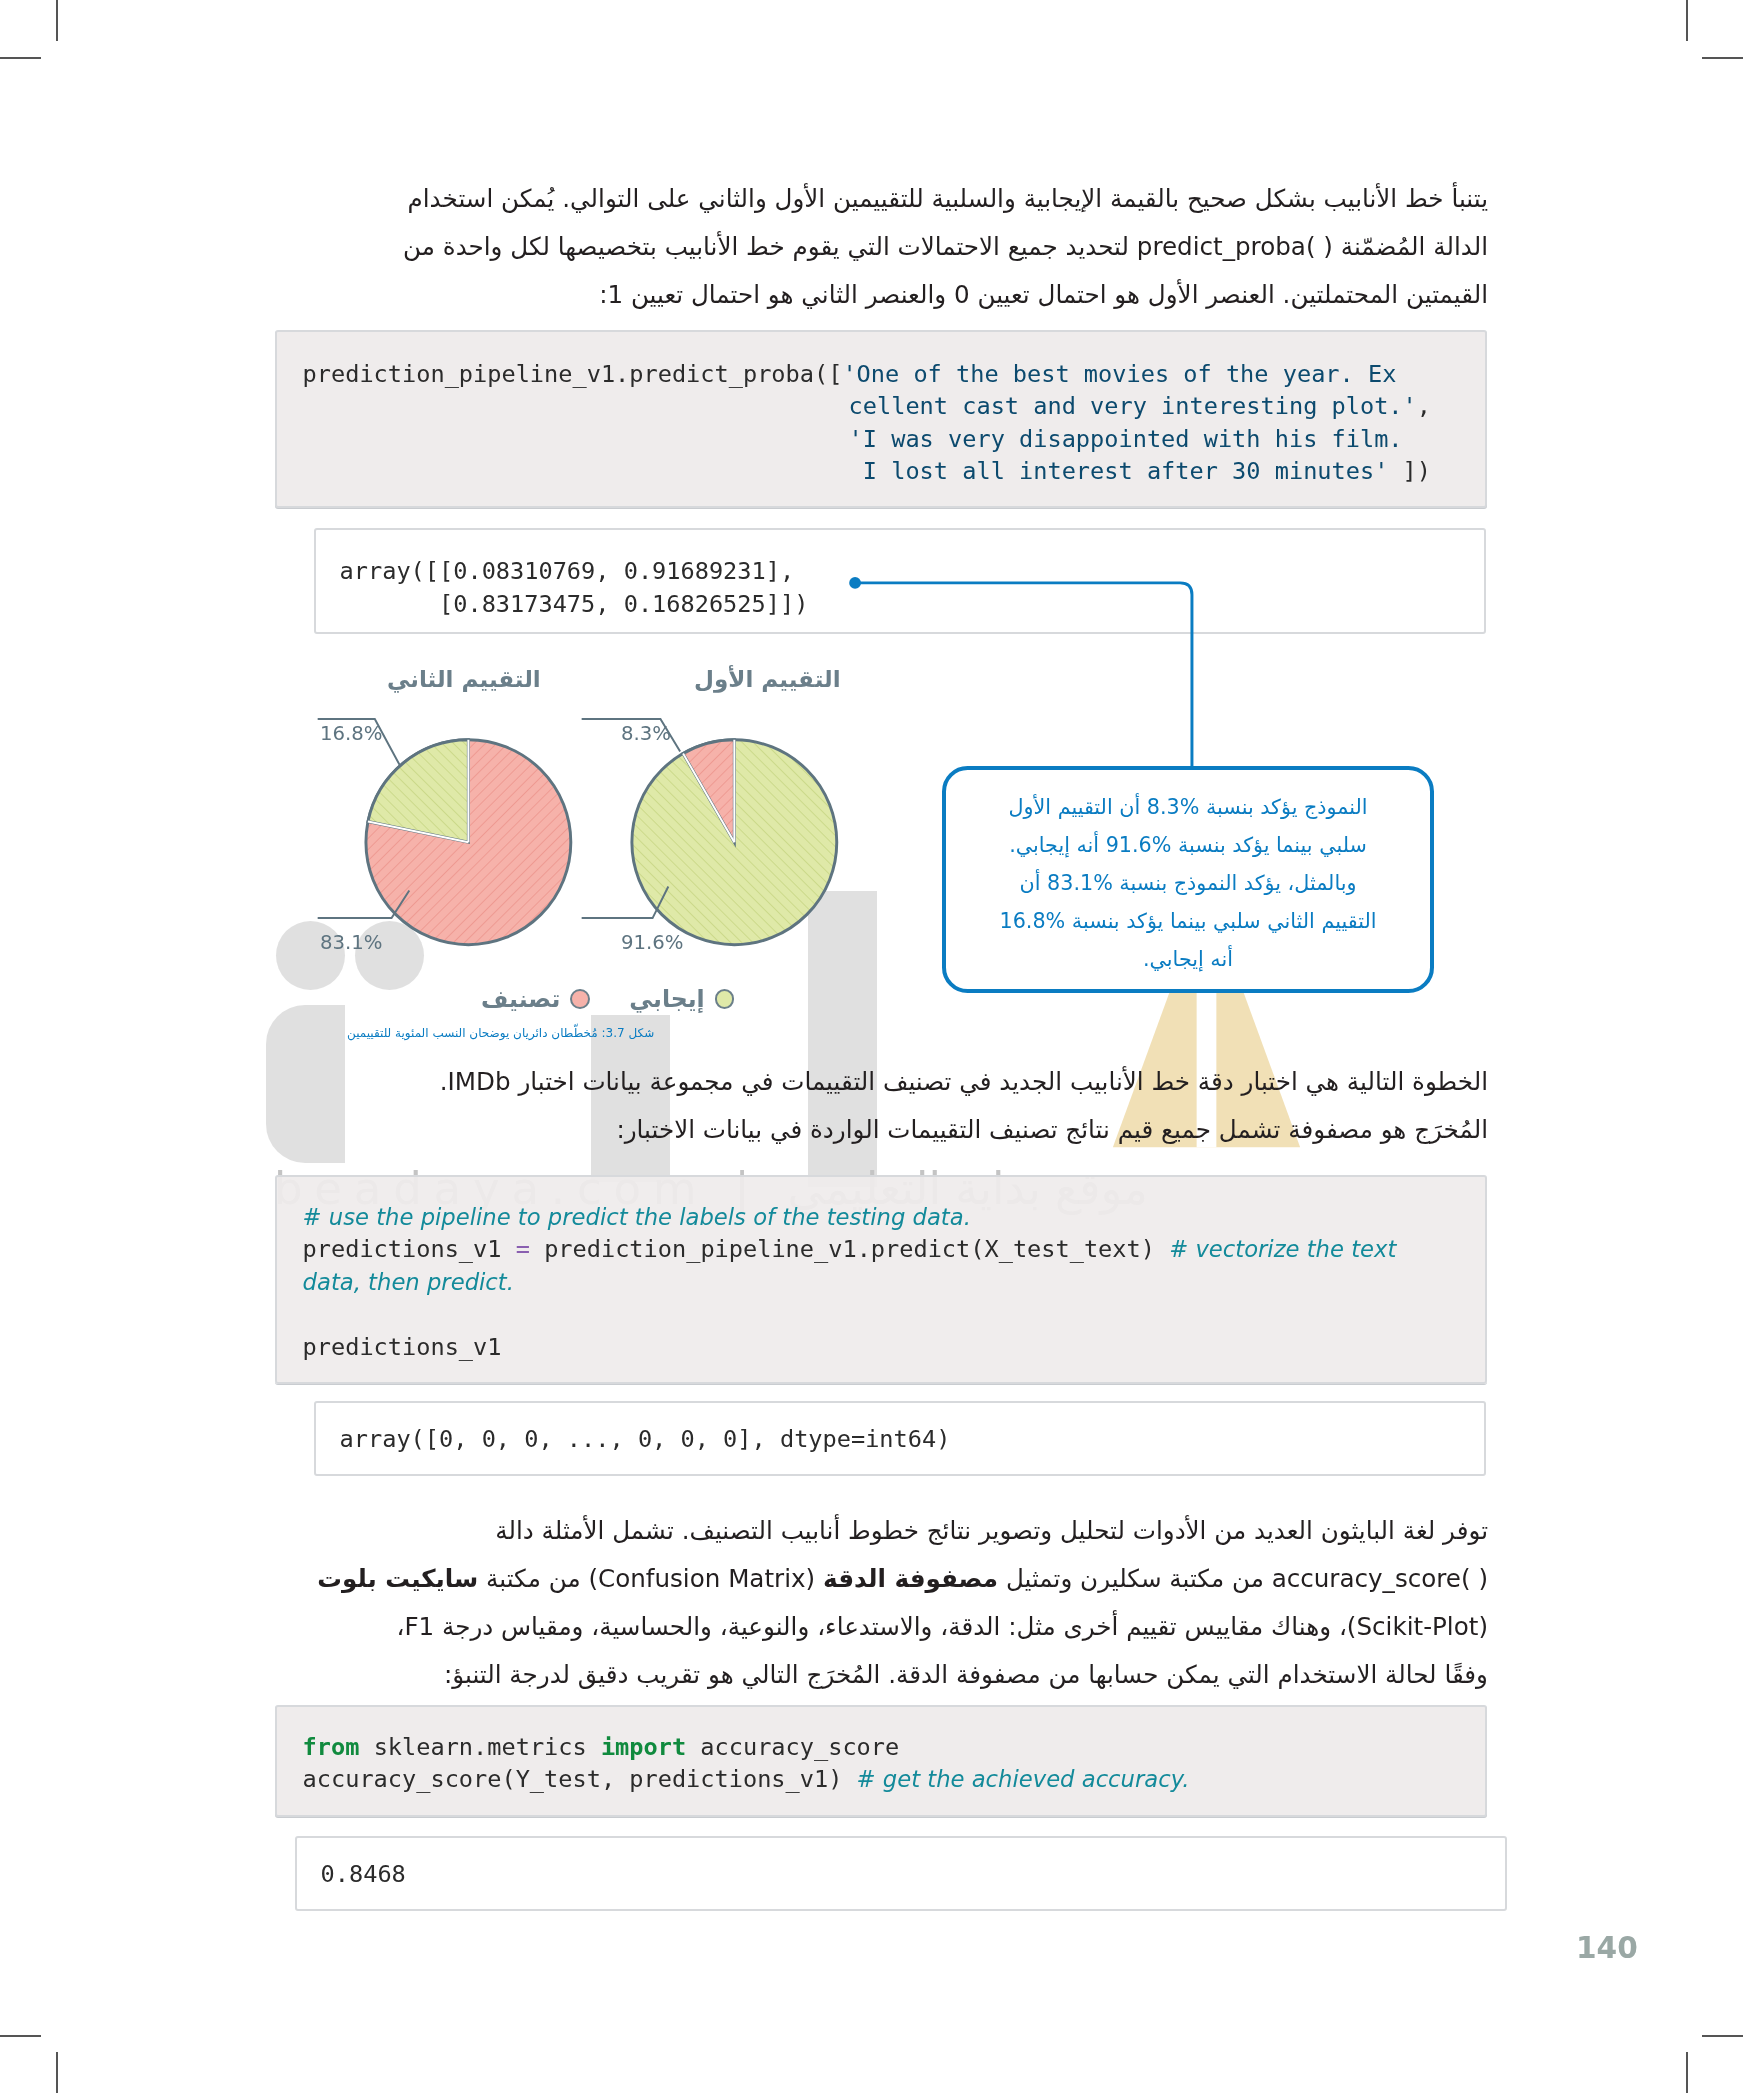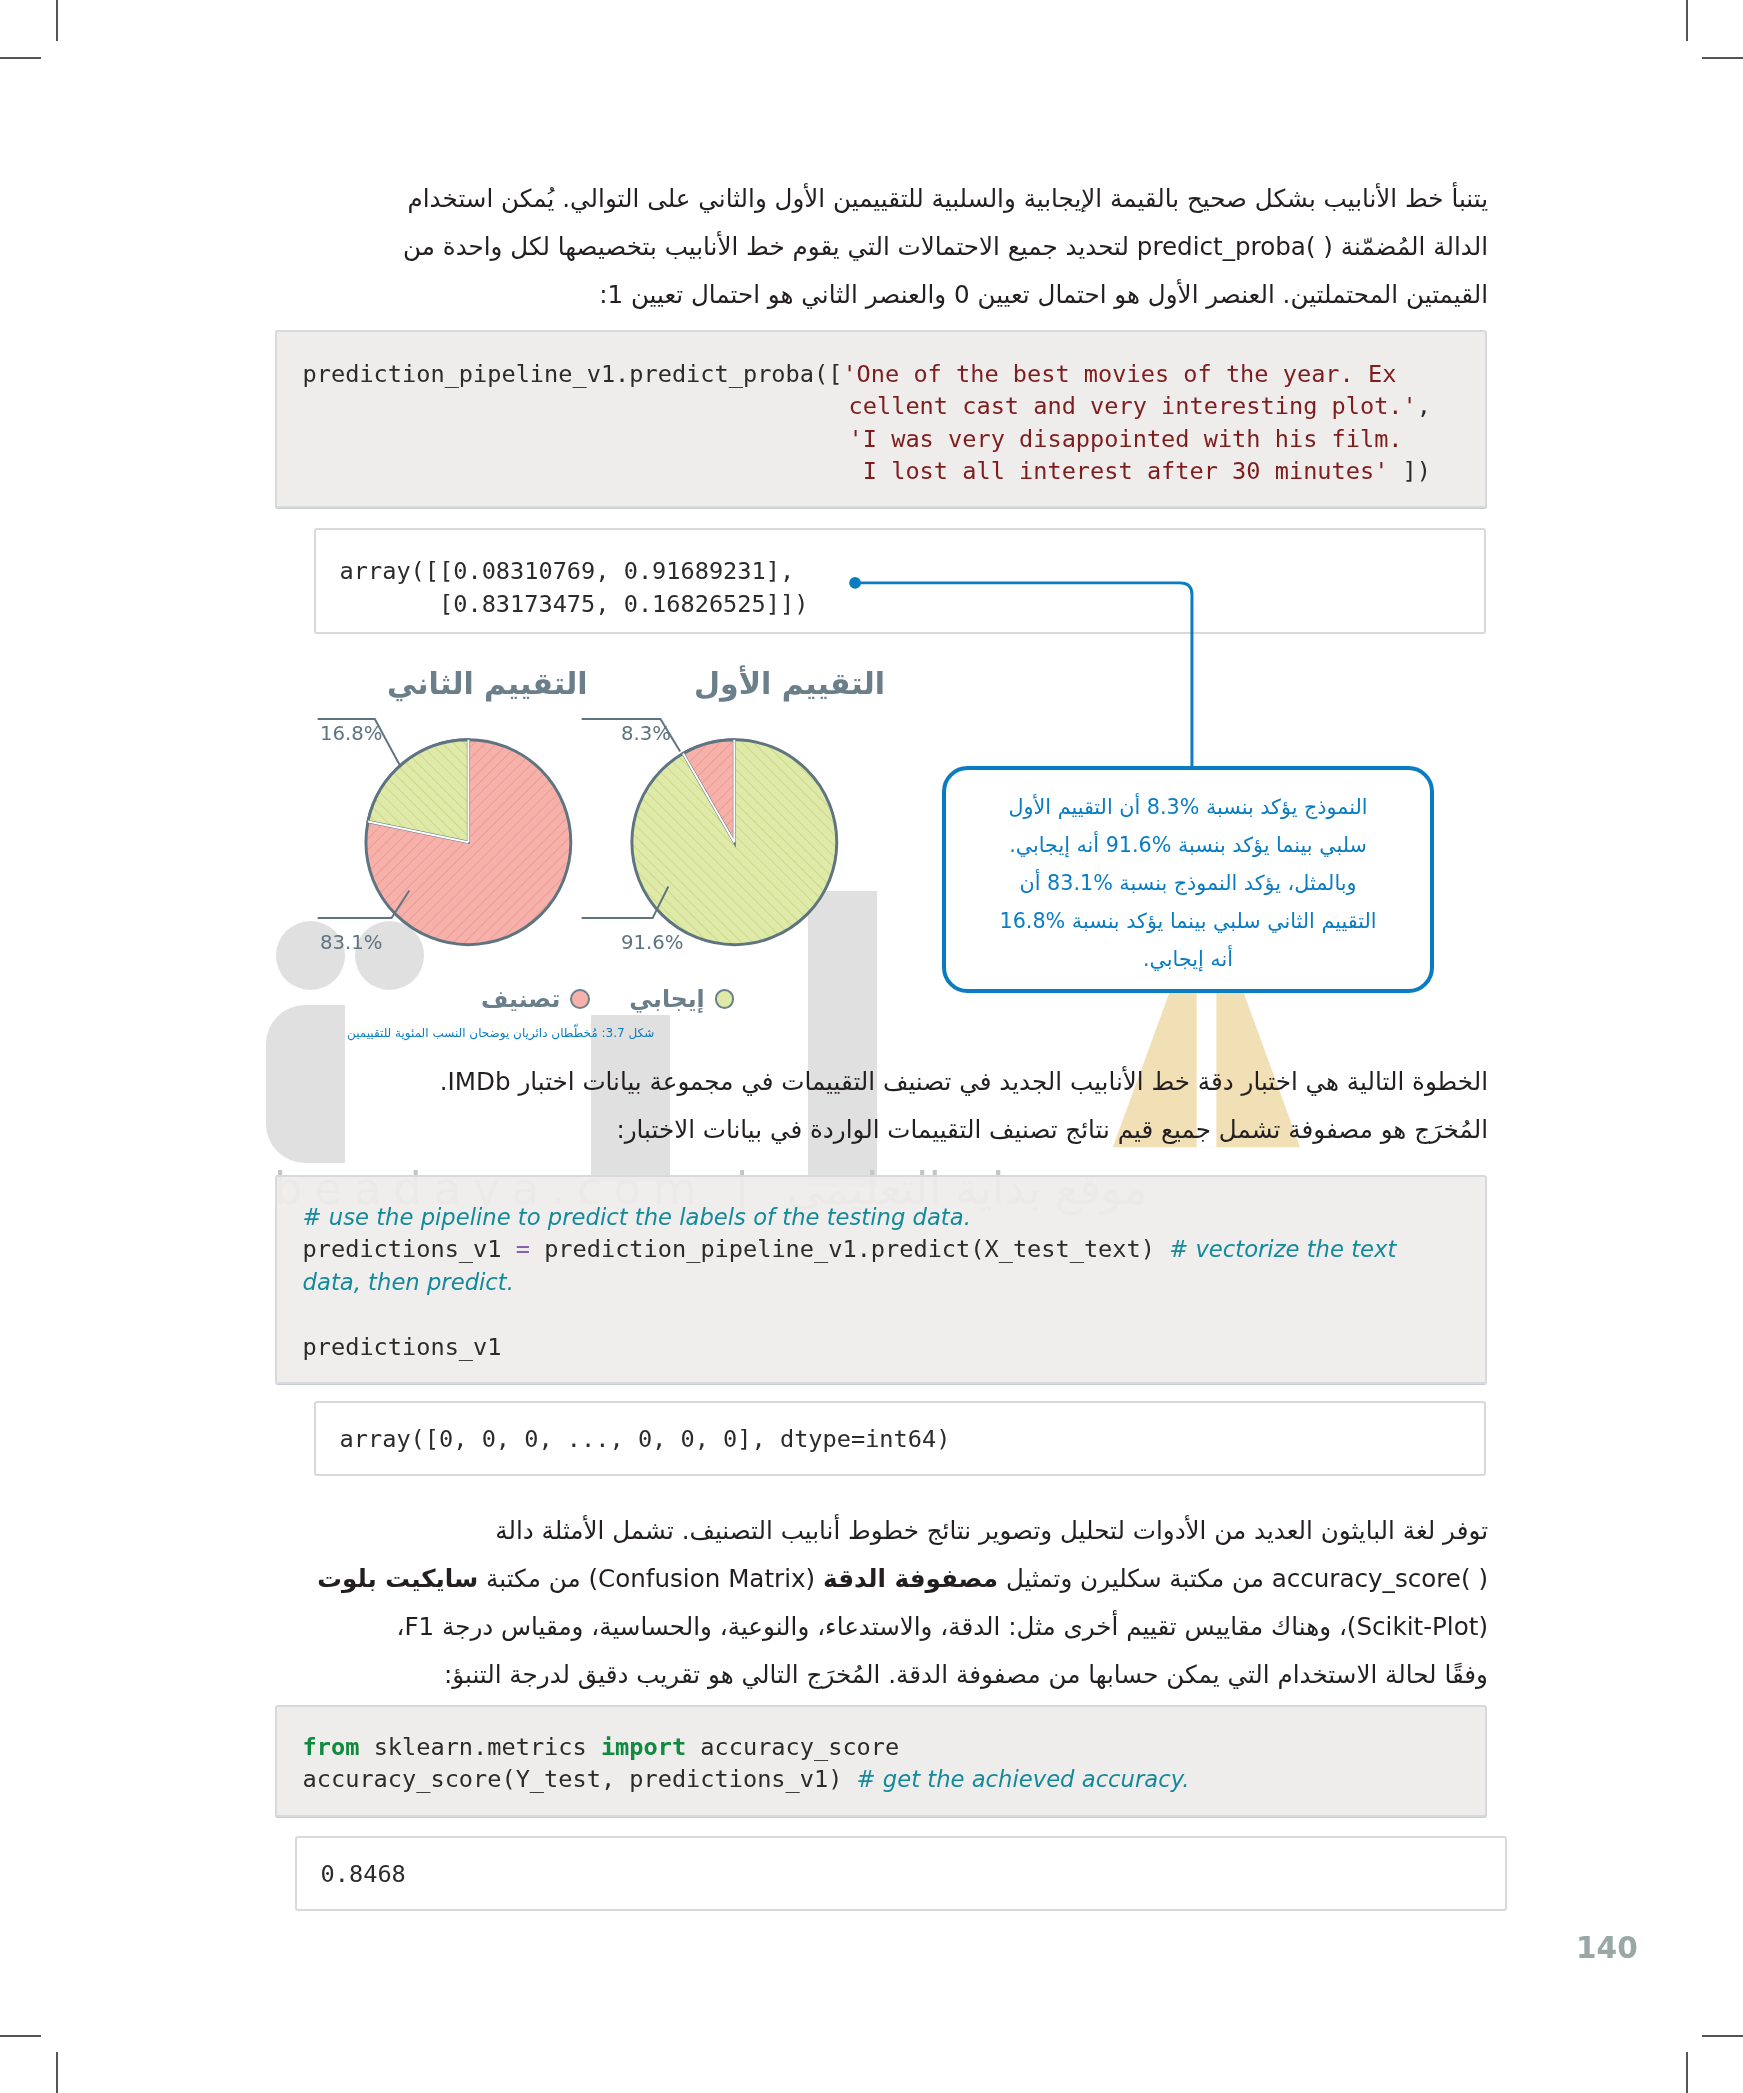--- a/index.html
+++ b/index.html
@@ -20,27 +20,27 @@
     .para { position:absolute; direction:rtl; text-align:justify; text-align-last:right;
             font-family:"DejaVu Sans", sans-serif; font-size:24.6px; line-height:48px; color:#231f20;
             z-index:2; }
     .para b { font-weight:bold; }
 
     .code { position:absolute; background:#efecec; border:2px solid #d7d9dc; border-radius:3px;
             box-shadow:0 1px 0 #c9ccd0; z-index:2; }
     .out  { position:absolute; background:#ffffff; border:2px solid #d7d9dc; border-radius:3px; z-index:2; }
     .mono { font-family:"DejaVu Sans Mono", "Liberation Mono", monospace; font-size:23.6px; line-height:32.5px;
             white-space:pre; color:#2b2b2b; }
-    .str  { color:#7f1d1d; }
+    .str  { color:#0c4a6e; }
     .kw   { color:#108a3e; font-weight:bold; }
     .cm   { color:#138a9a; font-style:italic; font-family:"DejaVu Sans", sans-serif; font-size:22.7px; }
     .op   { color:#8a5fb0; }
 
     .pie-title { position:absolute; direction:rtl; font-family:"DejaVu Sans", sans-serif; font-weight:bold;
-                 font-size:30px; color:#6b7f8a; z-index:3; }
+                 font-size:23px; color:#6b7f8a; z-index:3; }
     .pct { position:absolute; font-family:"DejaVu Sans", sans-serif; font-size:19.7px; color:#5e7480; z-index:3; }
 
     .callout { position:absolute; border:4.9px solid #0a7cc2; border-radius:25.6px; background:#ffffff;
                direction:rtl; text-align:center; color:#0a7cc2; font-family:"DejaVu Sans", sans-serif;
                font-size:20.7px; line-height:38px; z-index:3; box-sizing:border-box; padding:17.7px 19.7px; }
 
     .legend { position:absolute; direction:rtl; z-index:3; display:flex; gap:39px; align-items:center;
               font-family:"DejaVu Sans", sans-serif; font-weight:bold; font-size:23.6px; color:#6b7f8a; }
     .legend .item { display:flex; align-items:center; gap:9.9px; }
     .legend .dot { width:15.8px; height:15.8px; border-radius:50%; border:2px solid #6b7f8a; display:inline-block; }

